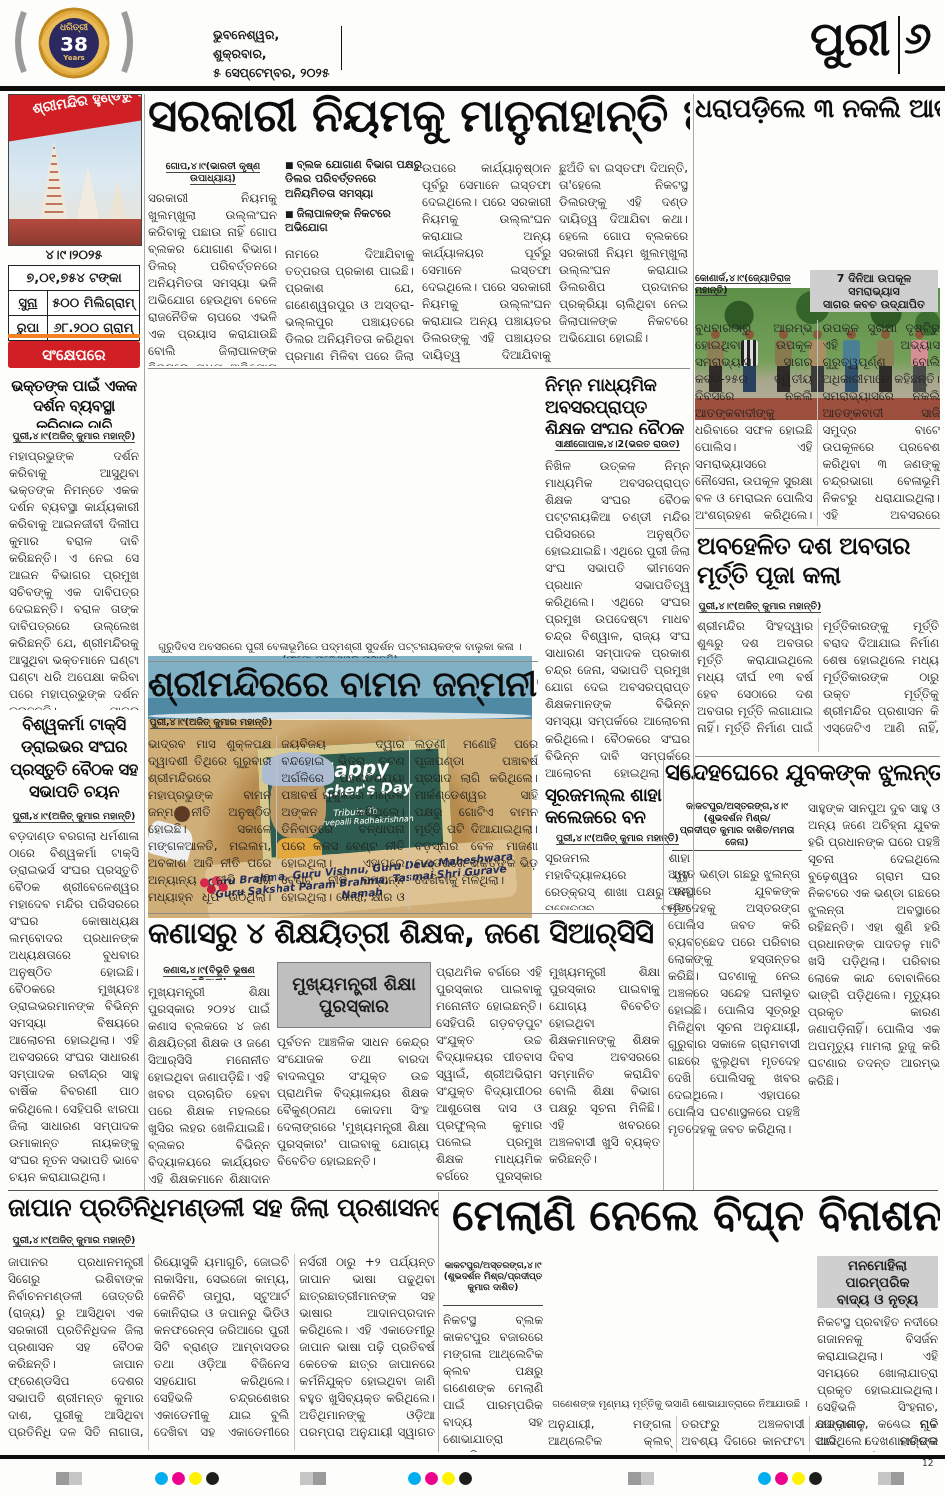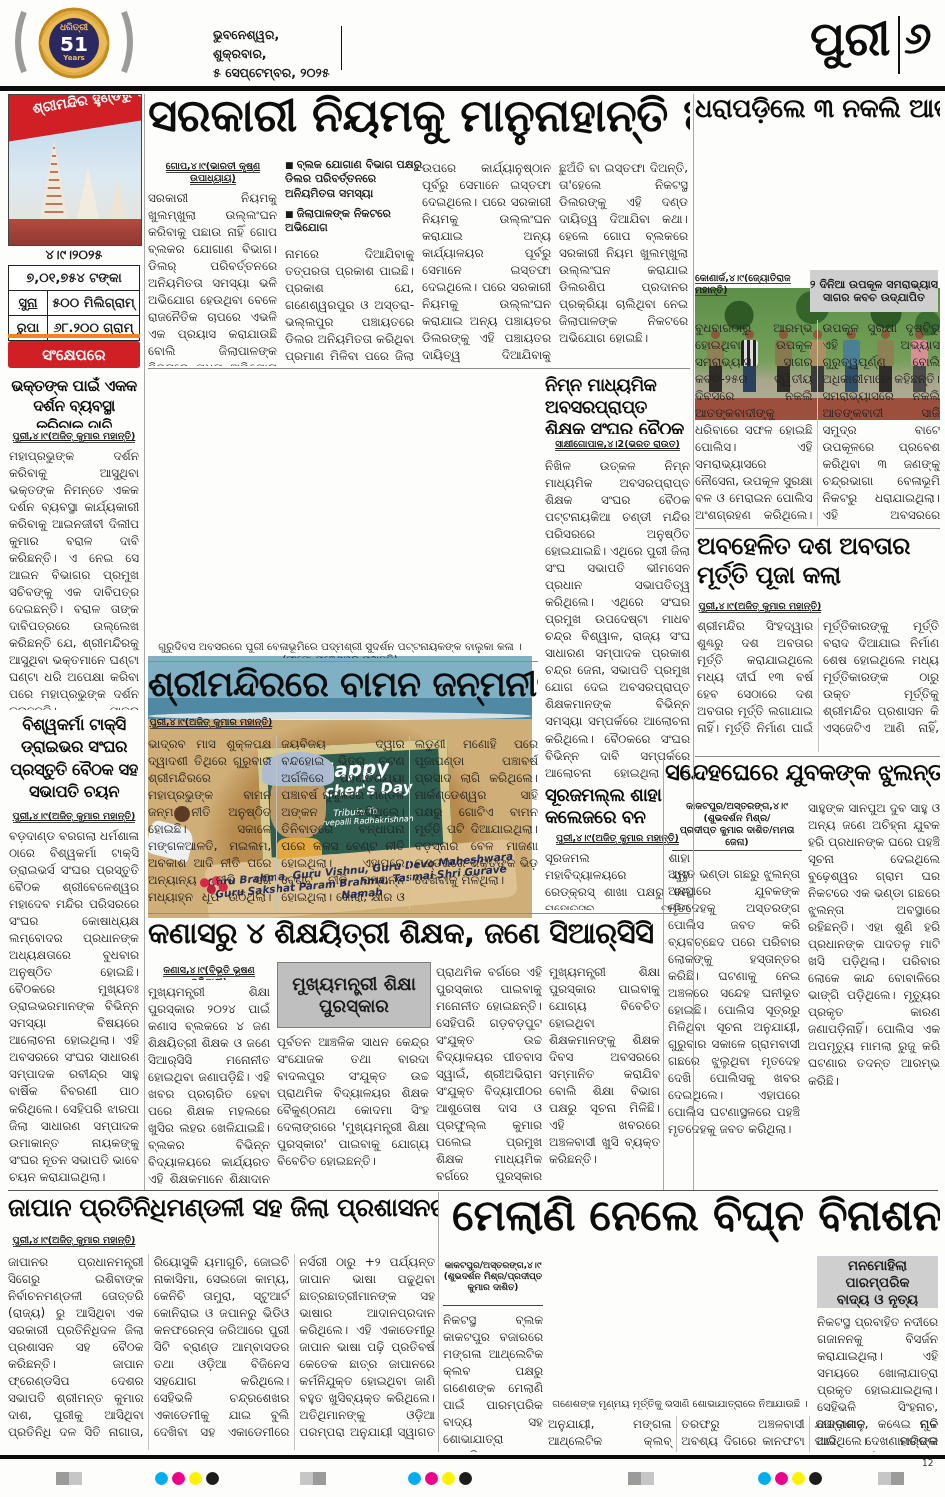--- a/index.html
+++ b/index.html
@@ -1,20 +1,20 @@
 <!DOCTYPE html>
 <html><head>
 <meta charset="utf-8">
 <style>
   html,body{margin:0;padding:0;background:#e9e9e9;}
   #page{position:relative;width:945px;height:1497px;background:#fdfdfb;margin:0 auto;
         font-family:"DejaVu Sans","Liberation Sans",sans-serif;color:#1a1a1a;overflow:hidden;}
   .abs{position:absolute;}
   .hl{font-weight:800;color:#0d0d0d;line-height:1.08;letter-spacing:-.5px;overflow:hidden;}
-  .byline{font-size:9.5px;font-weight:bold;text-align:center;overflow:hidden;text-decoration:underline;}
+  .byline{font-size:9.5px;font-weight:bold;text-align:center;overflow:hidden;}
   .byline span{border-bottom:1px solid #444;padding-bottom:1px;}
   .body-txt{font-size:12px;line-height:1.42;text-align:justify;overflow:hidden;color:#222;}
   .cols2{column-count:2;column-gap:10px;column-rule:1px solid #c2c2c2;}
   .cols3{column-count:3;column-gap:10px;column-rule:1px solid #c2c2c2;}
   .vline{width:1px;background:#a8a8a8;}
   .hline{height:1px;background:#8c8c8c;}
   .graybox{background:#c3c3c3;border:1px solid #8a8a8a;font-weight:800;text-align:center;
            display:flex;align-items:center;justify-content:center;overflow:hidden;}
   .bullets{font-size:11px;font-weight:800;line-height:1.3;overflow:hidden;}
   .bullets div{margin-bottom:6px;}
@@ -37,21 +37,21 @@
   <div class="abs" style="left:10px;top:4px;width:128px;height:78px;">
     <svg width="128" height="78" viewBox="0 0 128 78">
       <path d="M14 8 q-12 30 0 60" stroke="#9b9b9b" stroke-width="6" fill="none"></path>
       <path d="M114 8 q12 30 0 60" stroke="#9b9b9b" stroke-width="6" fill="none"></path>
       <circle cx="64" cy="39" r="34" fill="#e0aa3e"></circle>
       <circle cx="64" cy="39" r="34" fill="none" stroke="#c08c22" stroke-width="3"></circle>
       <path d="M30 39 q10 -26 34 -30 q24 4 34 30 q-10 26 -34 30 q-24 -4 -34 -30" fill="#eec468" opacity="0.6"></path>
       <circle cx="64" cy="39" r="25" fill="#2c2960"></circle>
     </svg>
     <div class="abs" style="left:39px;top:18px;width:50px;text-align:center;color:#e8c06a;font-size:9px;font-weight:bold;">ଧରିତ୍ରୀ</div>
-    <div class="abs" style="left:39px;top:28px;width:50px;text-align:center;color:#ffffff;font-size:20px;font-weight:800;">51</div>
+    <div class="abs" style="left:39px;top:28px;width:50px;text-align:center;color:#ffffff;font-size:20px;font-weight:800;">38</div>
     <div class="abs" style="left:39px;top:50px;width:50px;text-align:center;color:#e8c06a;font-size:7px;font-weight:bold;">Years</div>
   </div>
   <div class="abs" style="left:213px;top:26px;width:120px;height:44px;border-right:1.5px solid #111;padding-right:8px;">
     <div style="font-size:12.5px;font-weight:bold;line-height:1.5;">ଭୁବନେଶ୍ୱର, ଶୁକ୍ରବାର,</div>
     <div style="font-size:12.5px;font-weight:bold;line-height:1.5;">୫ ସେପ୍ଟେମ୍ବର, ୨୦୨୫</div>
   </div>
   <div class="abs hl" style="left:772px;top:14px;width:118px;height:62px;font-size:47px;text-align:right;">ପୁରୀ</div>
   <div class="abs" style="left:898px;top:16px;width:1.5px;height:58px;background:#111;"></div>
   <div class="abs hl" style="left:904px;top:14px;width:36px;height:62px;font-size:44px;">୬</div>
   <div class="abs" style="left:0;top:86px;width:945px;height:4.5px;background:#0d0d0d;"></div>
@@ -137,21 +137,21 @@
       </div>
     <div class="fig" style="left:216px;">
         <div class="head"></div>
         <div class="torso" style="background:#d78f96;"></div>
         <div class="legs" style="background:#4a4a4a;"></div>
       </div>
   </div>
   <div class="abs" style="left:695px;top:272px;width:112px;height:34px;font-size:9.5px;font-weight:bold;overflow:hidden;"><span style="border-bottom:1px solid #444;">କୋଣାର୍କ,୪।୯(ଜ୍ୟୋତିରାଜ ମହାନ୍ତି)</span></div>
   <div class="abs graybox" style="left:810px;top:270px;width:128px;height:42px;font-size:11px;background:#cfcfcf;border:none;">
     <div>
-      <div>୨ ଦିନିଆ ଉପକୂଳ ସମରାଭ୍ୟାସ</div>
+      <div>7 ଦିନିଆ ଉପକୂଳ ସମରାଭ୍ୟାସ</div>
       <div>ସାଗର କବଚ ଉଦ୍‌ଯାପିତ</div>
     </div>
   </div>
   <div class="abs body-txt cols2" style="left:695px;top:320px;width:245px;height:206px;">ବୁଧବାରଠାରୁ ଆରମ୍ଭ ହୋଇଥିବା ଉପକୂଳ ସମରାଭ୍ୟାସ ସାଗର କବଚ-୨୫ର ଦ୍ୱିତୀୟ ଦିବସରେ ନକଲି ଆତଙ୍କବାଦୀଙ୍କୁ ଧରିବାରେ ସଫଳ ହୋଇଛି ପୋଲିସ। ଏହି ସମରାଭ୍ୟାସରେ ନୌସେନା, ଉପକୂଳ ସୁରକ୍ଷା ବଳ ଓ ମେରାଇନ ପୋଲିସ ଅଂଶଗ୍ରହଣ କରିଥିଲେ। ଉପକୂଳ ସୁରକ୍ଷା ଦୃଷ୍ଟିରୁ ଏହି ଅଭ୍ୟାସ ଗୁରୁତ୍ୱପୂର୍ଣ୍ଣ ବୋଲି ଅଧିକାରୀମାନେ କହିଛନ୍ତି। ସମରାଭ୍ୟାସରେ ନକଲି ଆତଙ୍କବାଦୀ ସାଜି ସମୁଦ୍ର ବାଟେ ଉପକୂଳରେ ପ୍ରବେଶ କରିଥିବା ୩ ଜଣଙ୍କୁ ଚନ୍ଦ୍ରଭାଗା ବେଳାଭୂମି ନିକଟରୁ ଧରାଯାଇଥିଲା। ଏହି ଅବସରରେ ଗ୍ରାମବାସୀ ତଥା ମତ୍ସ୍ୟଜୀବୀମାନଙ୍କୁ ସଚେତନ କରାଯାଇଥିଲା।</div>
 
   <div class="abs photo" style="left:148px;top:372px;width:384px;height:262px;background:linear-gradient(#7fb0c4 0 16%,#4f89a3 16% 24%,#cfae77 24% 100%);">
     <div class="abs" style="left:0;top:56px;width:384px;height:8px;background:rgba(255,255,255,.75);border-radius:50%;"></div>
     <div class="abs" style="left:52px;top:60px;width:300px;height:160px;background:radial-gradient(ellipse at 50% 80%,#b78b4e 0 55%,transparent 70%);"></div>
     <div class="abs" style="left:112px;top:88px;width:190px;height:118px;background:#2e5c4e;border:9px solid #d9c98e;transform:rotate(-3deg);box-sizing:border-box;">
       <div style="text-align:center;color:#fff;font-style:italic;">

